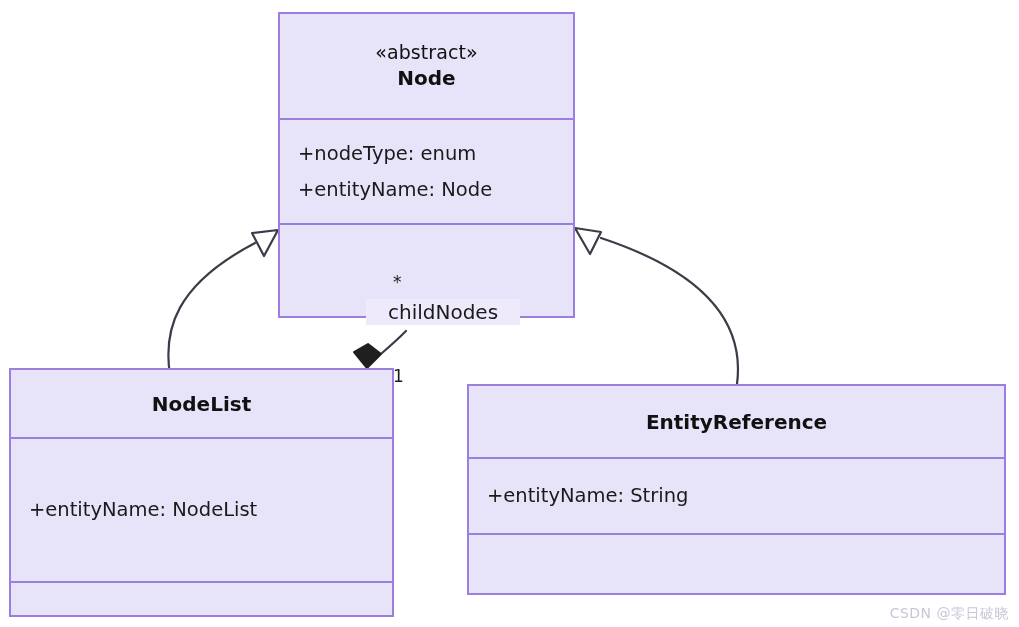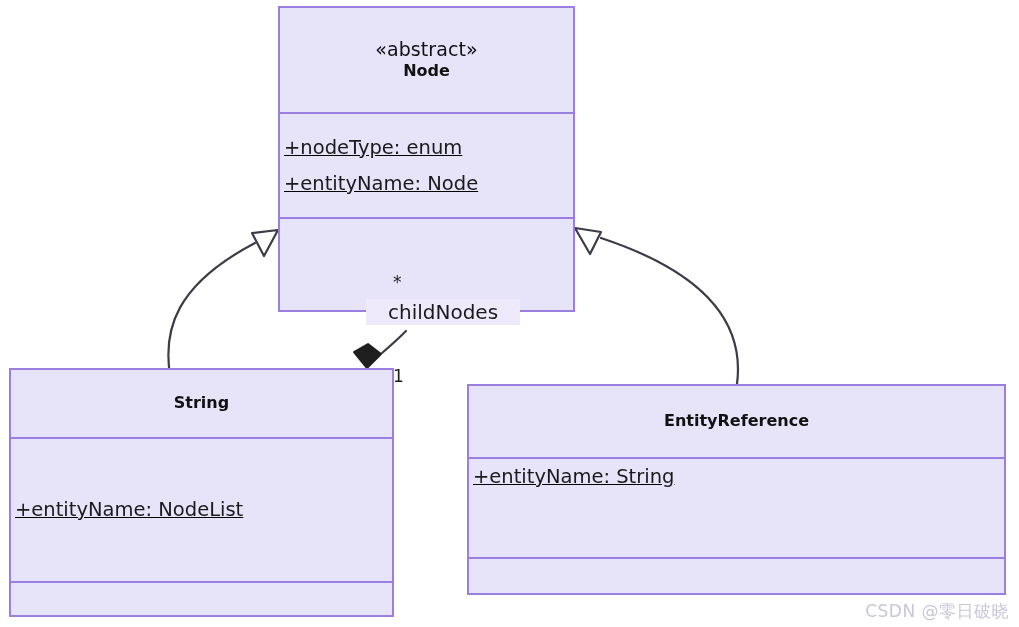--- a/index.html
+++ b/index.html
@@ -47,31 +47,30 @@
     align-items: center;
     justify-content: center;
   }
   .stereotype {
     font-size: 19px;
     color: #111111;
     line-height: 1.25;
     letter-spacing: .1px;
   }
   .class-name {
-    font-size: 16px;
+    font-size: 20px;
     font-weight: bold;
     color: #111111;
     line-height: 1.3;
   }
   .uml-attrs {
     display: flex;
     flex-direction: column;
     justify-content: center;
-    padding-left: 4px;
-    text-decoration: underline;
+    padding-left: 18px;
   }
   .attr {
     font-size: 19.5px;
     color: #1a1a1a;
     line-height: 36px;
     white-space: nowrap;
   }
   .uml-ops { }
 
   
@@ -91,21 +90,21 @@
     background: transparent;
     z-index: 5;
     white-space: nowrap;
   }
 
   
   .watermark {
     position: absolute;
     right: 10px;
     bottom: 4px;
-    font-size: 17px;
+    font-size: 14px;
     color: #c9c6d8;
     letter-spacing: .5px;
     z-index: 6;
     white-space: nowrap;
   }
 </style>
 </head>
 <body>
 
 <div id="canvas">
@@ -123,47 +122,47 @@
       <path d="M 575 228 L 601 232 L 590 254 Z" fill="#ffffff" stroke="#3c3c48" stroke-width="2.2" stroke-linejoin="round"></path>
     </g>
 
     <g>
       <path d="M 429 259 C 430 274 426 283 419 294" fill="none" stroke="#3c3c48" stroke-width="2.2" stroke-linecap="round"></path>
       <path d="M 406 331 C 397 340 389 347 382 353" fill="none" stroke="#3c3c48" stroke-width="2.2" stroke-linecap="round"></path>
       <path d="M 381 354 L 368 344 L 354 352 L 367 368 Z" fill="#1f1f1f" stroke="#1f1f1f" stroke-width="2" stroke-linejoin="round"></path>
     </g>
   </svg>
 
-  <div class="uml-class" style="left:278px; top:6px; width:297px; height:306px;">
+  <div class="uml-class" style="left:278px; top:12px; width:297px; height:306px;">
     <div class="uml-section uml-head" style="height:104px;">
       <div class="stereotype">«abstract»</div>
       <div class="class-name">Node</div>
     </div>
     <div class="uml-section uml-attrs" style="height:105px;">
       <div class="attr">+nodeType: enum</div>
       <div class="attr">+entityName: Node</div>
     </div>
     <div class="uml-section uml-ops" style="height:34px;"></div>
   </div>
 
   <div class="uml-class" style="left:9px; top:368px; width:385px; height:249px;">
     <div class="uml-section uml-head" style="height:67px;">
-      <div class="class-name">String</div>
+      <div class="class-name">NodeList</div>
     </div>
     <div class="uml-section uml-attrs" style="height:144px;">
       <div class="attr">+entityName: NodeList</div>
     </div>
     <div class="uml-section uml-ops" style="height:34px;"></div>
   </div>
 
   <div class="uml-class" style="left:467px; top:384px; width:539px; height:211px;">
     <div class="uml-section uml-head" style="height:71px;">
       <div class="class-name">EntityReference</div>
     </div>
-    <div class="uml-section uml-attrs" style="height:100px;justify-content:space-between;">
+    <div class="uml-section uml-attrs" style="height:76px;">
       <div class="attr">+entityName: String</div>
     </div>
     <div class="uml-section uml-ops" style="height:36px;"></div>
   </div>
 
   <div class="mult" style="left:393px; top:272px;">*</div>
 
   <div class="edge-label" style="left:366px; top:299px;">childNodes</div>
 
   <div class="mult" style="left:393px; top:366px;">1</div>

